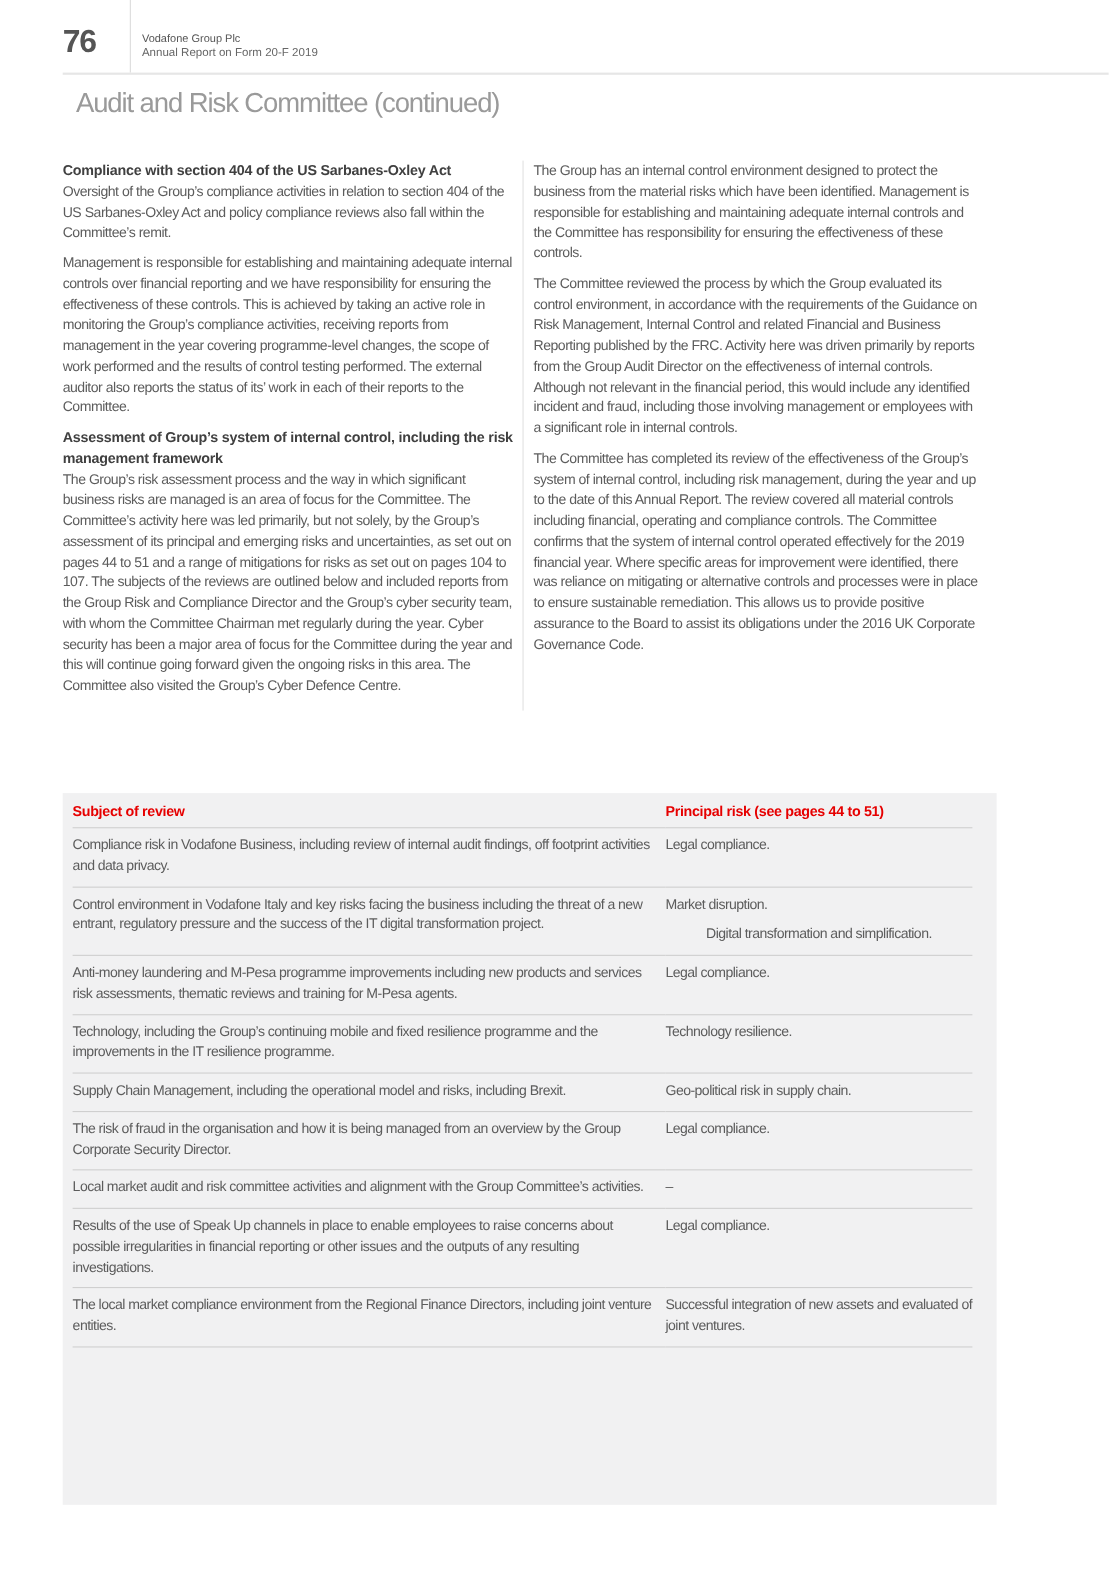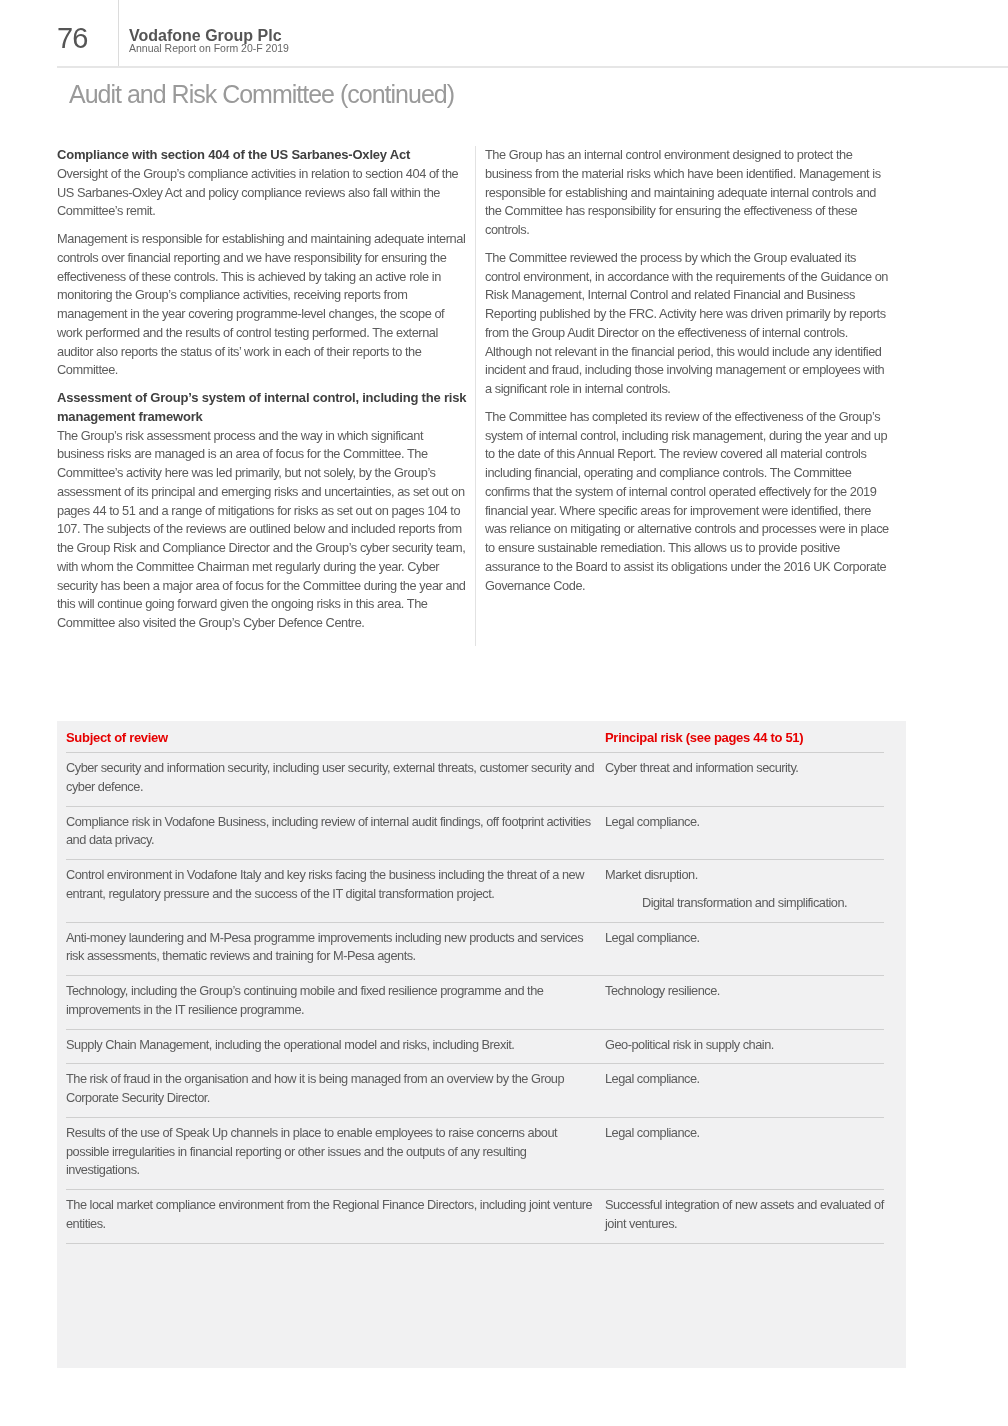--- a/index.html
+++ b/index.html
@@ -1,22 +1,22 @@
 <!DOCTYPE html>
 <html><head>
 <meta charset="utf-8">
 <style>
   html, body { margin:0; padding:0; background:#ffffff; }
   body { width:1008px; height:1426px; position:relative; overflow:hidden;
          font-family:"Liberation Sans", sans-serif; color:#5a5a5a; }
   .page-number { position:absolute; left:57px; top:22px; font-size:29px; color:#555;
-                 font-weight:400; letter-spacing:-1px; font-family:"Liberation Sans", sans-serif; }
+                 font-weight:700; letter-spacing:-1px; font-family:"Liberation Sans", sans-serif; }
   .header-vline { position:absolute; left:118px; top:0; width:1px; height:66px; background:#dcdcdc; }
   .header-text { position:absolute; left:129px; top:29px; line-height:13px; }
-  .header-company { font-size:16px; font-weight:bold; color:#555; }
+  .header-company { font-size:10px; font-weight:normal; color:#555; }
   .header-sub { font-size:10.5px; color:#666; }
   .header-hline { position:absolute; left:57px; right:0; top:66px; height:2px; background:#e6e6e6; }
   .page-title { position:absolute; left:69px; top:80px; font-size:25px; color:#9a9a9a;
                 letter-spacing:-1px; font-weight:normal; margin:0; }
   .col { position:absolute; top:146px; width:410px; font-size:12.8px; line-height:18.75px;
          letter-spacing:-0.45px; color:#5c5c5c; }
   .col-left { left:57px; width:412px; }
   .col-right { left:485px; width:405px; }
   .col-divider { position:absolute; left:475px; top:146px; width:1px; height:500px; background:#e2e2e2; }
   .section-heading { color:#404040; font-weight:bold; margin:0; font-size:13px; line-height:18.75px; letter-spacing:-0.2px; }
@@ -69,26 +69,20 @@
 <div class="table-panel">
   <table class="review">
     <thead>
       <tr>
         <th>Subject of review</th>
         <th>Principal risk (see pages 44 to 51)</th>
       </tr>
     </thead>
     <tbody id="review-body">
         <tr>
-          <td class="subject">Cyber security and information security, including user security, external threats, customer security and cyber defence.</td>
-          <td>
-            <span class="risk-line">Cyber threat and information security.</span>
-          </td>
-        </tr>
-        <tr>
           <td class="subject">Compliance risk in Vodafone Business, including review of internal audit findings, off footprint activities and data privacy.</td>
           <td>
             <span class="risk-line">Legal compliance.</span>
           </td>
         </tr>
         <tr>
           <td class="subject">Control environment in Vodafone Italy and key risks facing the business including the threat of a new entrant, regulatory pressure and the success of the IT digital transformation project.</td>
           <td>
             <span class="risk-line">Market disruption.</span>
             <span class="risk-line">Digital transformation and simplification.</span>
@@ -112,20 +106,26 @@
             <span class="risk-line">Geo-political risk in supply chain.</span>
           </td>
         </tr>
         <tr>
           <td class="subject">The risk of fraud in the organisation and how it is being managed from an overview by the Group Corporate Security Director.</td>
           <td>
             <span class="risk-line">Legal compliance.</span>
           </td>
         </tr>
         <tr>
+          <td class="subject">Local market audit and risk committee activities and alignment with the Group Committee’s activities.</td>
+          <td>
+            <span class="risk-line">–</span>
+          </td>
+        </tr>
+        <tr>
           <td class="subject">Results of the use of Speak Up channels in place to enable employees to raise concerns about possible irregularities in financial reporting or other issues and the outputs of any resulting investigations.</td>
           <td>
             <span class="risk-line">Legal compliance.</span>
           </td>
         </tr>
         <tr>
           <td class="subject">The local market compliance environment from the Regional Finance Directors, including joint venture entities.</td>
           <td>
             <span class="risk-line">Successful integration of new assets and evaluated of joint ventures.</span>
           </td>

